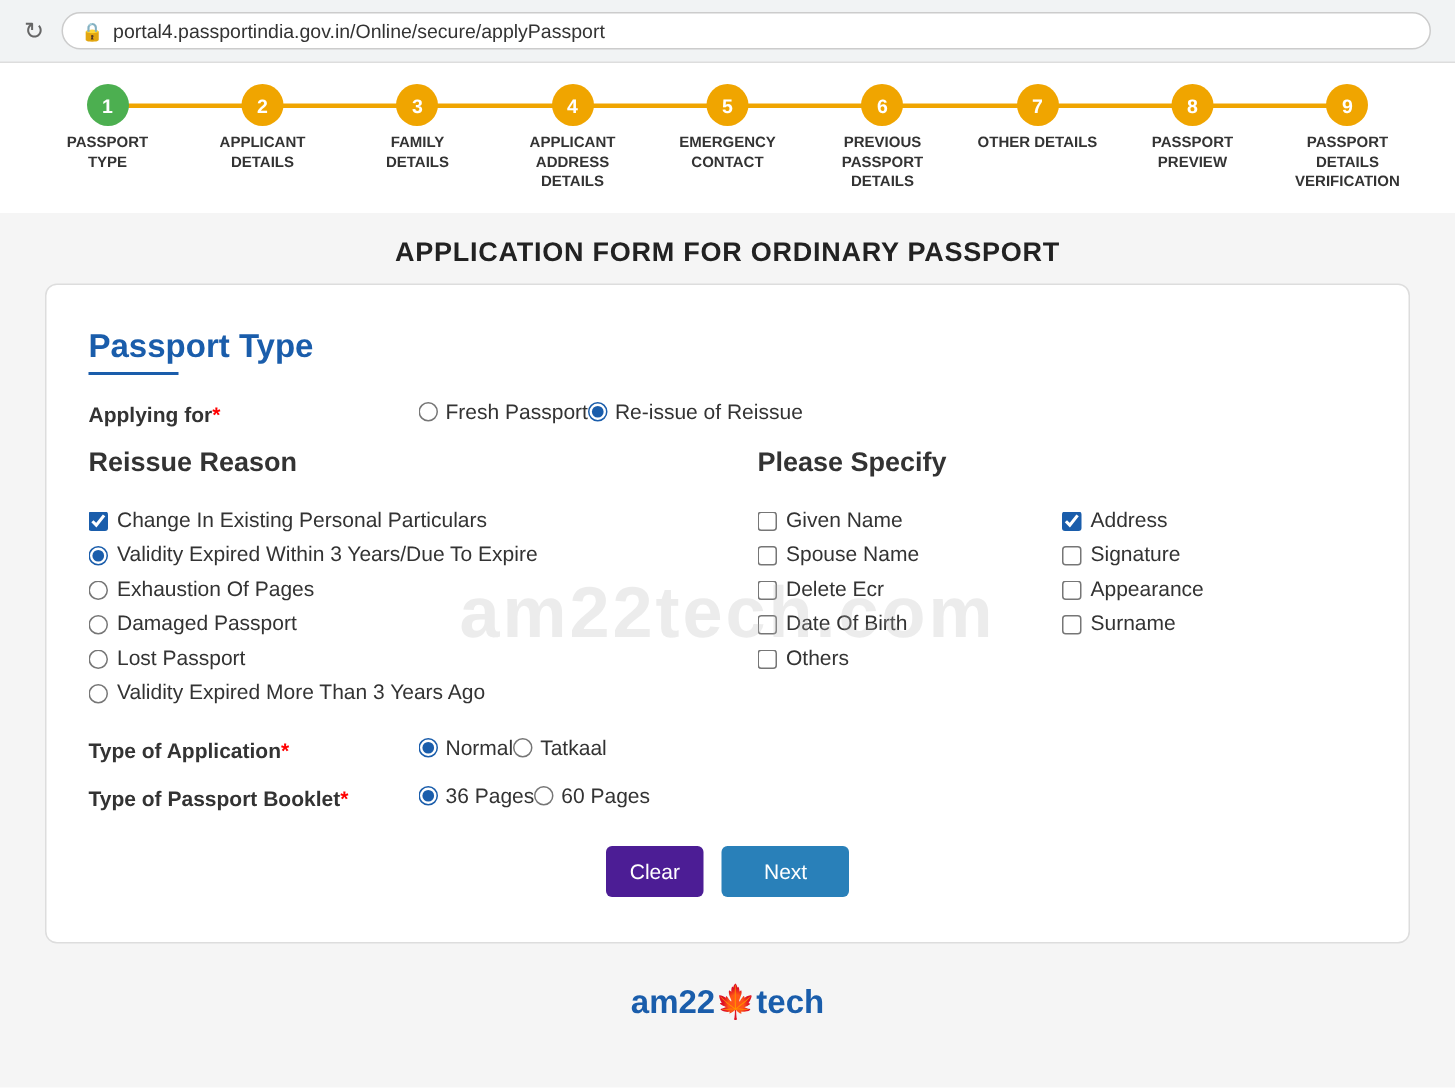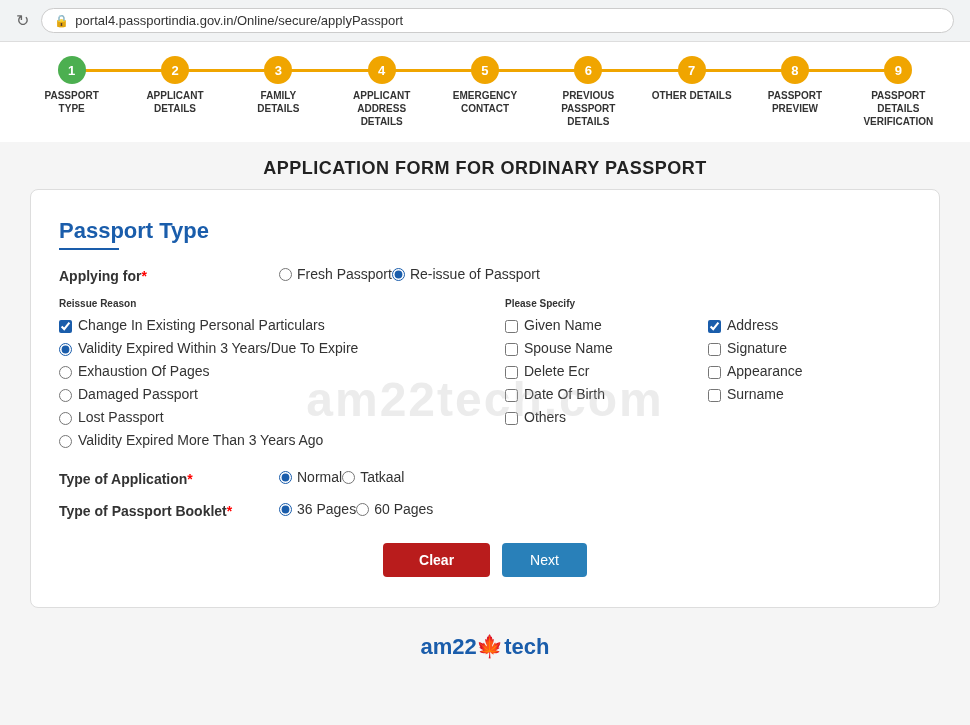--- a/index.html
+++ b/index.html
@@ -163,22 +163,22 @@
     .reissue-section {
       display: flex;
       gap: 40px;
       margin-bottom: 14px;
     }
     .reissue-left, .reissue-right {
       flex: 1;
     }
     .subsection-title {
       font-weight: bold;
-      font-size: 10px;
-      margin-bottom: 8px;
+      font-size: 18px;
+      margin-bottom: 19px;
     }
     .checkbox-option {
       display: flex;
       align-items: flex-end;
       gap: 6px;
       margin-bottom: 7px;
       font-size: 14px;
     }
     .checkbox-row {
       display: flex;
@@ -203,28 +203,28 @@
     }
 
     
     .button-row {
       display: flex;
       justify-content: center;
       gap: 12px;
       margin-top: 24px;
     }
     .btn-clear {
-      background: #b91c1c;
+      background: #4c1d95;
       color: white;
       border: none;
-      padding: 9px 36px;
+      padding: 9px 16px;
       border-radius: 4px;
       font-size: 14px;
       cursor: pointer;
-      font-weight: 700;
+      font-weight: 400;
     }
     .btn-next {
       background: #2980b9;
       color: white;
       border: none;
       padding: 9px 28px;
       border-radius: 4px;
       font-size: 14px;
       cursor: pointer;
       font-weight: 500;
@@ -308,21 +308,21 @@
       <div class="form-label">
         <span>Applying for</span><span class="required">*</span>
       </div>
       <div class="form-controls">
         <label class="radio-option">
           <input type="radio" name="applying_for" value="fresh" style="">
           <span>Fresh Passport</span>
         </label>
         <label class="radio-option">
           <input type="radio" name="applying_for" value="reissue" checked="" style="">
-          <span>Re-issue of Passport</span>
+          <span>Re-issue of Reissue</span>
         </label>
       </div>
     </div>
 
     <div class="reissue-section">
 
       <div class="reissue-left">
         <div class="subsection-title">Reissue Reason</div>
         <div class="checkbox-option">
           <input type="checkbox" id="r1" checked="" style="">

